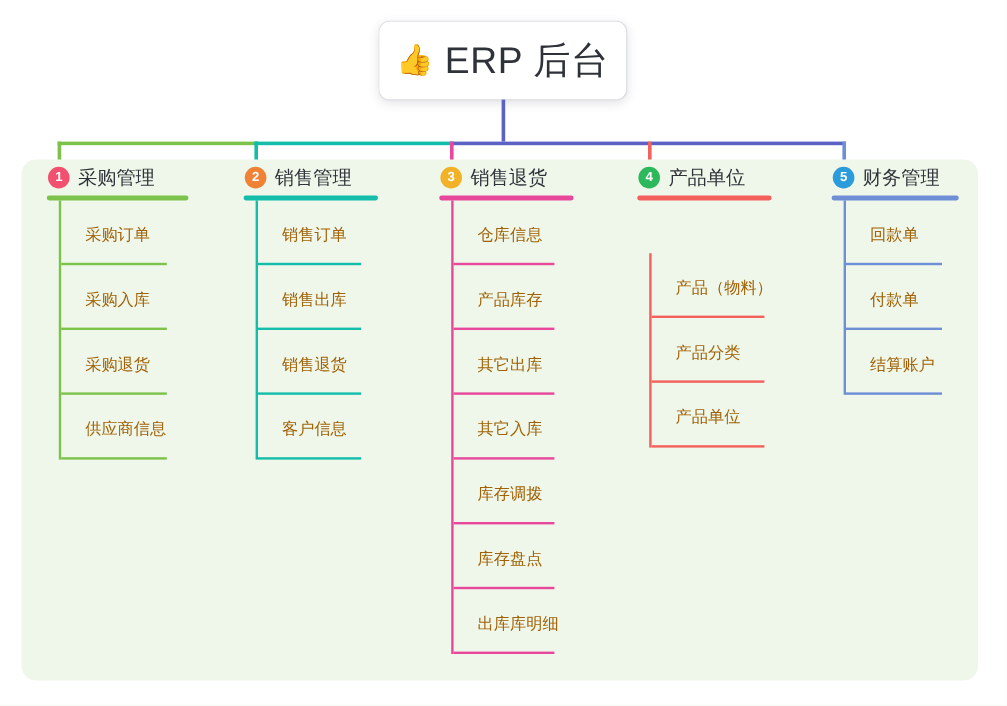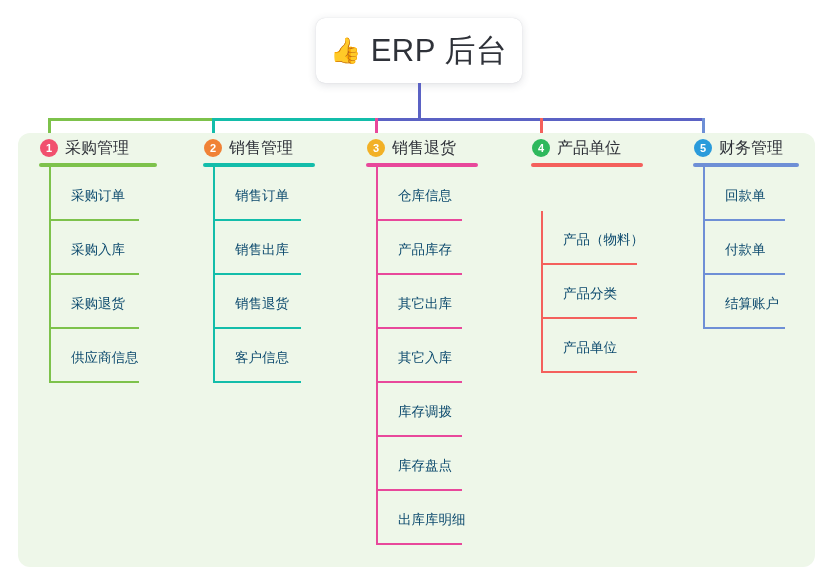--- a/index.html
+++ b/index.html
@@ -116,21 +116,21 @@
   }
   .item {
     position: relative;
     height: 54px;
     display: flex;
     align-items: center;
     box-sizing: border-box;
   }
   .item-label {
     font-size: 13.5px;
-    color: #0c4a6e;
+    color: #a16207;
     white-space: nowrap;
     padding-left: 22px;
     margin-top: 4px;
   }
   .item-rule {
     position: absolute;
     left: 2px;
     bottom: 0;
     height: 2px;
   }

